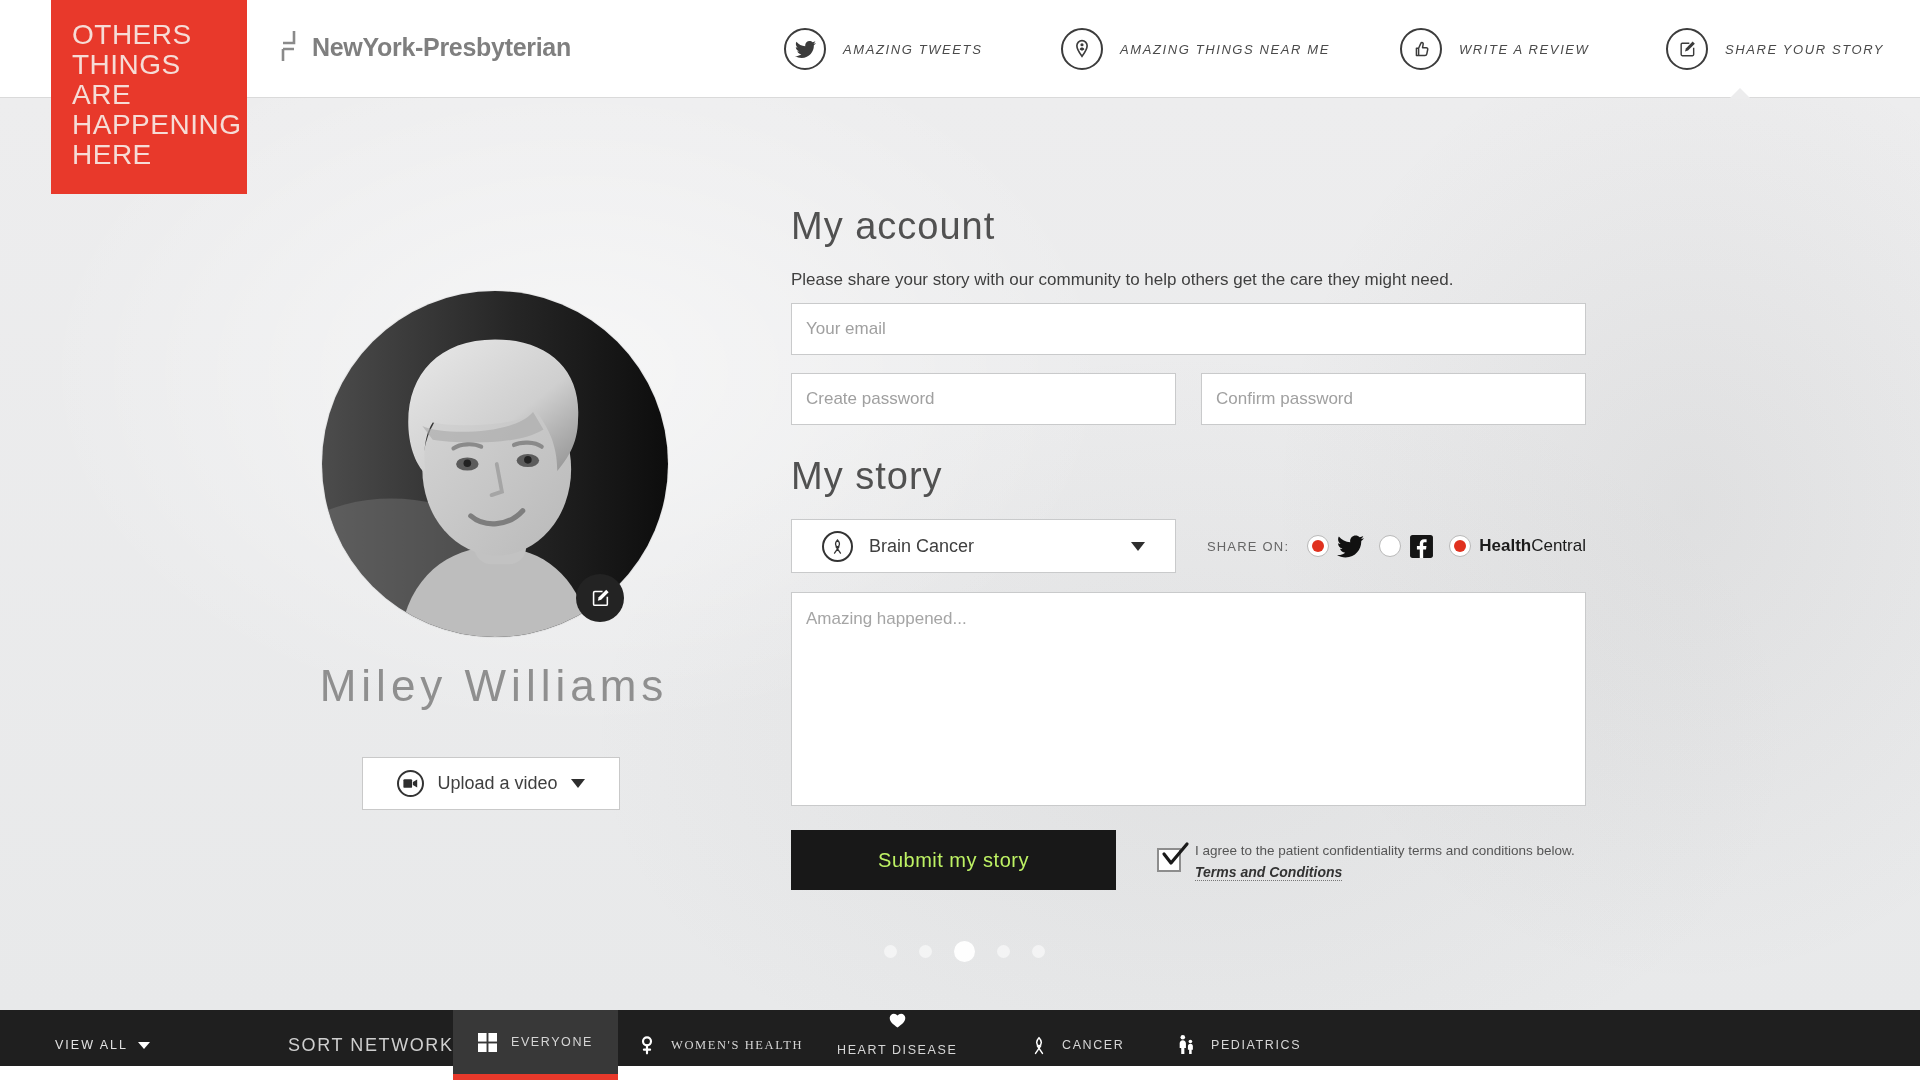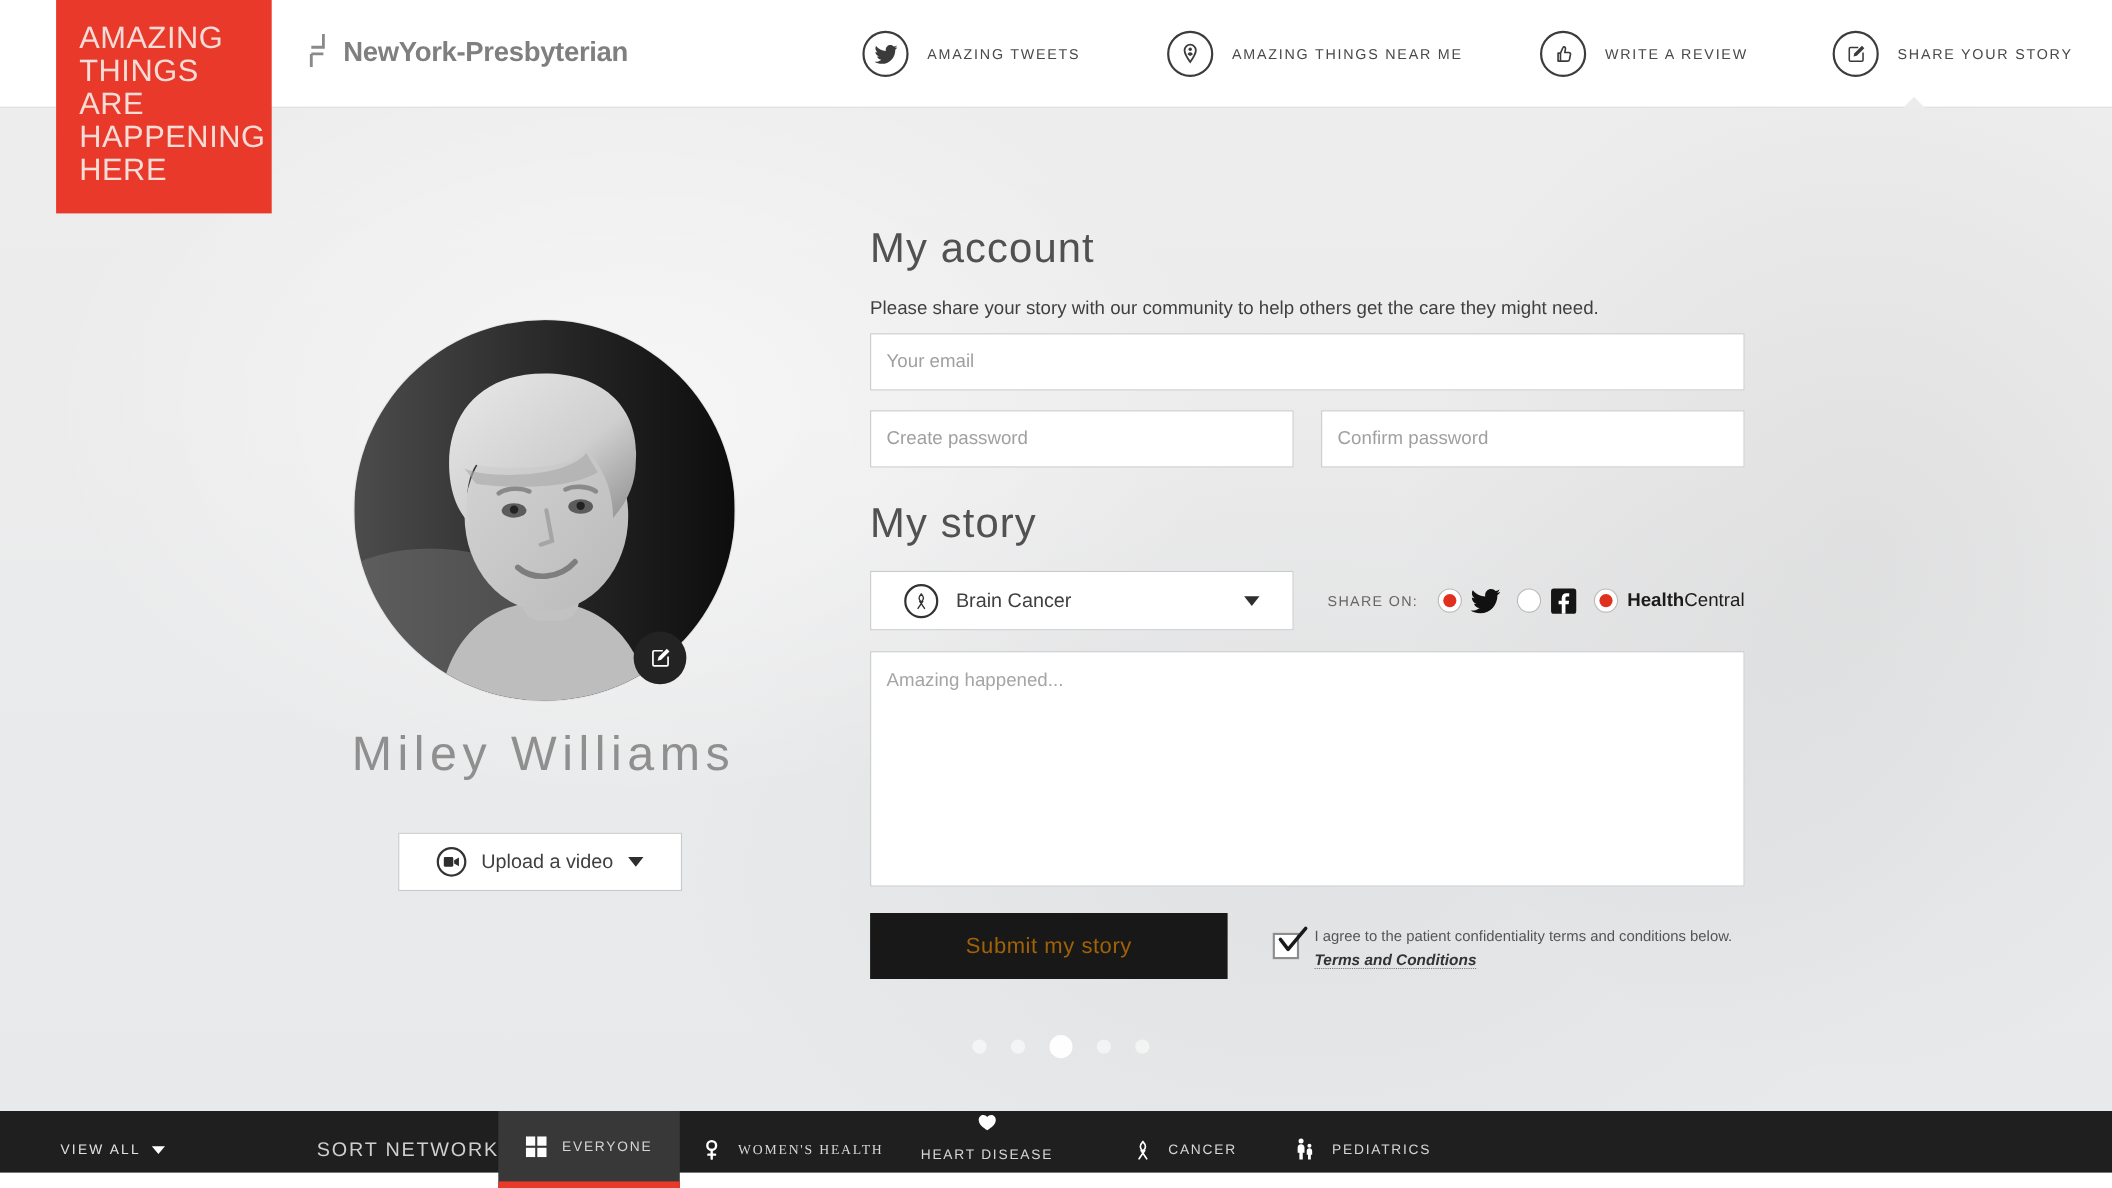--- a/index.html
+++ b/index.html
@@ -10,21 +10,21 @@
   
   .header { position:absolute; top:0; left:0; width:1920px; height:98px; background:#fff; border-bottom:1px solid #dadada; z-index:4; }
   .badge { position:absolute; top:0; left:51px; width:196px; height:194px; background:#e8392b; z-index:6; padding:20px 0 0 21px; }
   .badge-line { display:block; color:#f6dcd6; font-size:28px; line-height:1.07; letter-spacing:.5px; font-weight:400; }
   .logo { position:absolute; left:279px; top:30px; display:flex; align-items:center; gap:9px; cursor:pointer; }
   .logo-mark { width:24px; height:34px; }
   .logo-text { color:#7f7f7f; font-size:25px; font-weight:700; letter-spacing:-.3px; }
 
   .nav-item { position:absolute; top:0; height:98px; display:flex; align-items:center; gap:17px; cursor:pointer; }
   .nav-circle { width:42px; height:42px; border:2px solid #3c3c3c; border-radius:50%; display:flex; align-items:center; justify-content:center; flex:0 0 auto; }
-  .nav-label { color:#4a4a4a; font-size:13px; letter-spacing:1.6px; white-space:nowrap; }
+  .nav-label { color:#4a4a4a; font-size:13px; letter-spacing:1.6px; white-space:nowrap;font-style:italic; }
   .nav-caret { position:absolute; left:1729px; top:88px; width:0; height:0; border-left:11px solid transparent; border-right:11px solid transparent; border-bottom:11px solid #ececed; z-index:7; }
 
   
   .hero { position:absolute; top:98px; left:0; width:1920px; height:912px;
     background:
       radial-gradient(900px 600px at 30% 30%, rgba(255,255,255,.55), rgba(255,255,255,0) 60%),
       radial-gradient(700px 800px at 88% 45%, rgba(70,70,70,.07), rgba(0,0,0,0) 60%),
       radial-gradient(1100px 700px at 62% 70%, rgba(120,120,120,.08), rgba(0,0,0,0) 55%),
       linear-gradient(180deg,#ededee,#e8e9ea);
   }
@@ -55,21 +55,21 @@
   .topic-label { color:#3f3f3f; font-size:18px; flex:1; }
   .share-row { position:absolute; top:421px; right:0; height:54px; display:flex; align-items:center; gap:15px; }
   .share-label { color:#666; font-size:13px; letter-spacing:1.2px; margin-right:3px; }
   .share-opt { display:flex; align-items:center; gap:8px; cursor:pointer; }
   .radio { width:22px; height:22px; border-radius:50%; background:#fff; border:1px solid #b9b9b9; display:flex; align-items:center; justify-content:center; }
   .radio .dot { width:12px; height:12px; border-radius:50%; background:#e0311f; }
   .hc-logo { font-size:17px; color:#1b1b1b; }
   .hc-logo b { font-weight:700; }
   .story-ta { position:absolute; top:494px; left:0; width:795px; height:214px; resize:none; background:#fff; border:1px solid #c9cacb; font-size:17px; color:#444; padding:16px 14px; font-family:"Liberation Sans",sans-serif; }
   .story-ta::placeholder { color:#a5a5a5; opacity:1; }
-  .submit-btn { position:absolute; top:732px; left:0; width:325px; height:60px; background:#181818; border:none; color:#a16207; font-size:20px; letter-spacing:.5px; cursor:pointer; font-family:"Liberation Sans",sans-serif; }
+  .submit-btn { position:absolute; top:732px; left:0; width:325px; height:60px; background:#181818; border:none; color:#bef264; font-size:20px; letter-spacing:.5px; cursor:pointer; font-family:"Liberation Sans",sans-serif; }
   .agree-check { position:absolute; top:750px; left:366px; width:24px; height:24px; background:#fff; border:2px solid #8d8d8d; cursor:pointer; }
   .agree-check svg { position:absolute; left:1px; top:-9px; overflow:visible; }
   .agree-text { position:absolute; top:744px; left:404px; width:392px; }
   .agree-line { color:#555; font-size:13.5px; line-height:1.35; }
   .terms-link { display:inline-block; margin-top:4px; color:#333; font-size:14px; font-weight:700; font-style:italic; border-bottom:1px dotted #777; cursor:pointer; }
 
   
   .dots { position:absolute; left:884px; top:843px; display:flex; align-items:center; gap:22px; }
   .dot-i { width:13px; height:13px; border-radius:50%; background:#fff; opacity:.55; cursor:pointer; }
   .dot-i.active { width:21px; height:21px; opacity:.95; }
@@ -141,21 +141,21 @@
         <svg width="20" height="20" viewBox="0 0 24 24">
           <path d="M14.8 5H6.3C5.6 5 5 5.6 5 6.3v12.4c0 .7.6 1.3 1.3 1.3h12.4c.7 0 1.3-.6 1.3-1.3V10.6" fill="none" stroke="#3b3b3b" stroke-width="1.7"></path>
           <path d="M9.6 14.9l1-3.6 8.2-8.2 2.6 2.6-8.2 8.2z" fill="#3b3b3b"></path>
         </svg>
       </span>
       <span class="nav-label">SHARE YOUR STORY</span>
     </div>
   </div>
 
   <div class="badge">
-    <span class="badge-line">AMAZING</span>
+    <span class="badge-line">OTHERS</span>
     <span class="badge-line">THINGS</span>
     <span class="badge-line">ARE</span>
     <span class="badge-line">HAPPENING</span>
     <span class="badge-line">HERE</span>
   </div>
 
   <div class="nav-caret"></div>
 
   <div class="hero">
 

